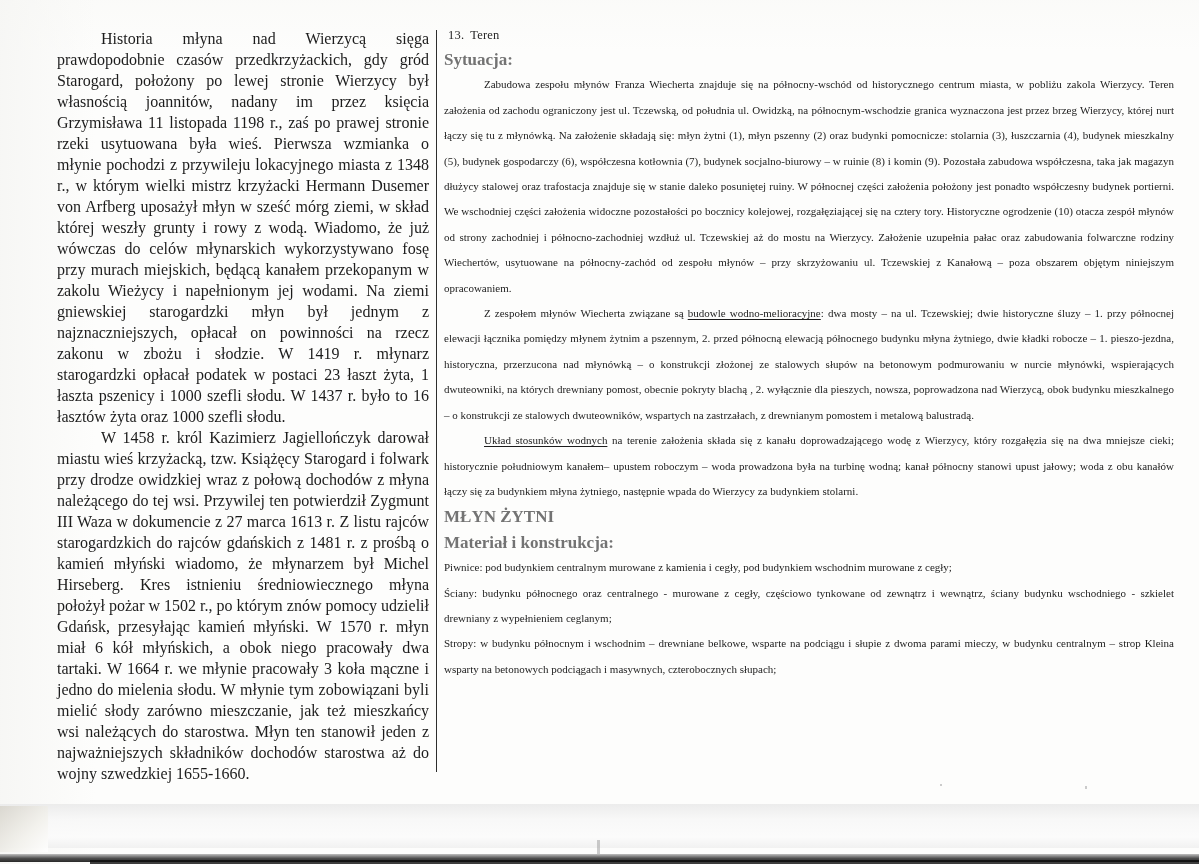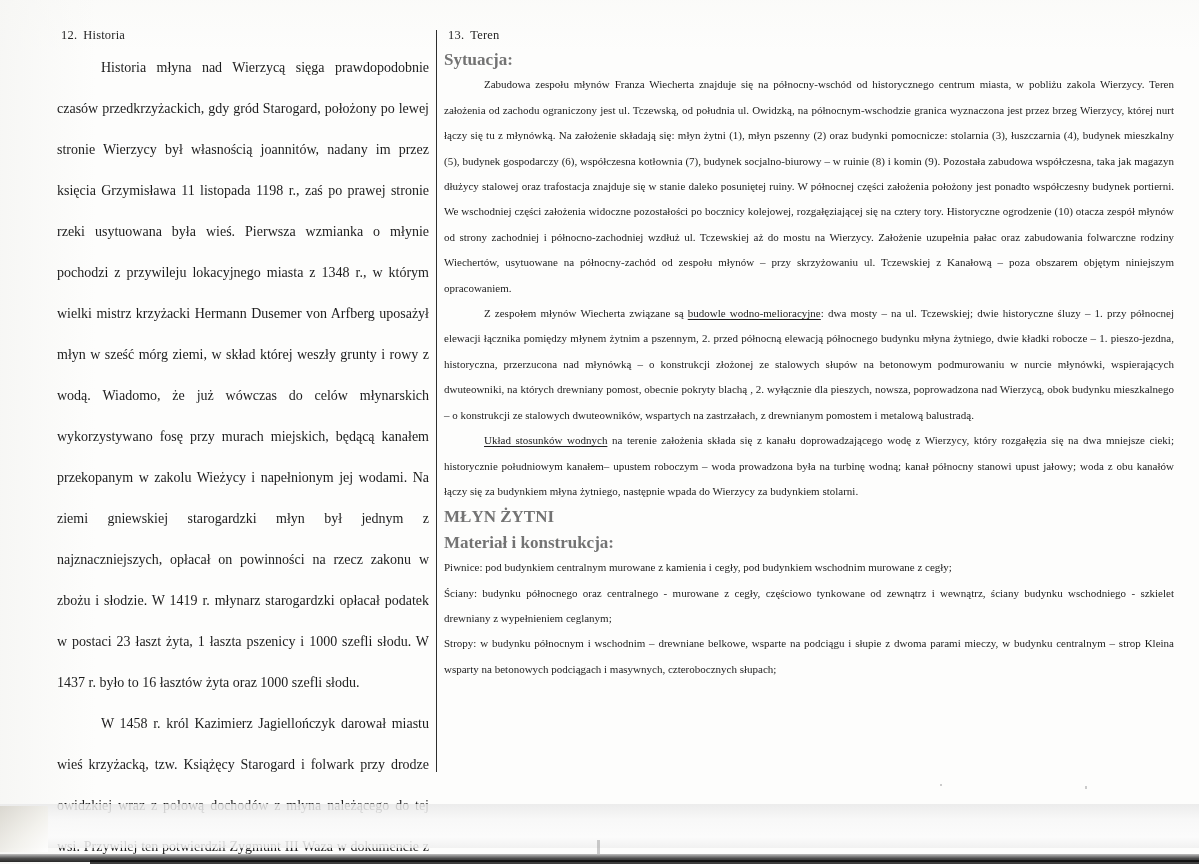--- a/index.html
+++ b/index.html
@@ -57,22 +57,22 @@
     letter-spacing: 0.2px;
     margin: 0 0 4px 4px;
     color: #262626;
     font-family: "Liberation Serif", "DejaVu Serif", serif;
   }
   .folio .num { margin-right: 6px; }
   p.body {
     margin: 0;
     text-align: justify;
     text-justify: inter-word;
-    font-size: 14px;
-    line-height: 41px;
+    font-size: 16px;
+    line-height: 21px;
     color: #1c1c1c;
   }
   .col-right p.body {
     font-size: 11px;
     line-height: 25.4px;
   }
   p.indent { text-indent: 44px; }
   .col-right p.indent { text-indent: 40px; }
   h2.heading {
     margin: 0;
@@ -137,23 +137,20 @@
 
 <div class="page">
 
   <div class="scan-tint"></div>
 
   <div class="divider"></div>
 
   <div class="columns">
 
     <div class="col col-left">
-      <div class="folio">
-        <span class="num">12.</span><span>Historia</span>
-      </div>
       <p class="body indent">Historia młyna nad Wierzycą sięga prawdopodobnie czasów przedkrzyżackich, gdy gród Starogard, położony po lewej stronie Wierzycy był własnością joannitów, nadany im przez księcia Grzymisława 11 listopada 1198 r., zaś po prawej stronie rzeki usytuowana była wieś. Pierwsza wzmianka o młynie pochodzi z przywileju lokacyjnego miasta z 1348 r., w którym wielki mistrz krzyżacki Hermann Dusemer von Arfberg uposażył młyn w sześć mórg ziemi, w skład której weszły grunty i rowy z wodą. Wiadomo, że już wówczas do celów młynarskich wykorzystywano fosę przy murach miejskich, będącą kanałem przekopanym w zakolu Wieżycy i napełnionym jej wodami. Na ziemi gniewskiej starogardzki młyn był jednym z najznaczniejszych, opłacał on powinności na rzecz zakonu w zbożu i słodzie. W 1419 r. młynarz starogardzki opłacał podatek w postaci 23 łaszt żyta, 1 łaszta pszenicy i 1000 szefli słodu. W 1437 r. było to 16 łasztów żyta oraz 1000 szefli słodu.</p>
       <p class="body indent">W 1458 r. król Kazimierz Jagiellończyk darował miastu wieś krzyżacką, tzw. Książęcy Starogard i folwark przy drodze owidzkiej wraz z połową dochodów z młyna należącego do tej wsi. Przywilej ten potwierdził Zygmunt III Waza w dokumencie z 27 marca 1613 r. Z listu rajców starogardzkich do rajców gdańskich z 1481 r. z prośbą o kamień młyński wiadomo, że młynarzem był Michel Hirseberg. Kres istnieniu średniowiecznego młyna położył pożar w 1502 r., po którym znów pomocy udzielił Gdańsk, przesyłając kamień młyński. W 1570 r. młyn miał 6 kół młyńskich, a obok niego pracowały dwa tartaki. W 1664 r. we młynie pracowały 3 koła mączne i jedno do mielenia słodu. W młynie tym zobowiązani byli mielić słody zarówno mieszczanie, jak też mieszkańcy wsi należących do starostwa. Młyn ten stanowił jeden z najważniejszych składników dochodów starostwa aż do wojny szwedzkiej 1655-1660.</p>
 
     </div>
 
     <div class="col col-right">
       <div class="folio">
         <span class="num">13.</span><span>Teren</span>
       </div>
 

